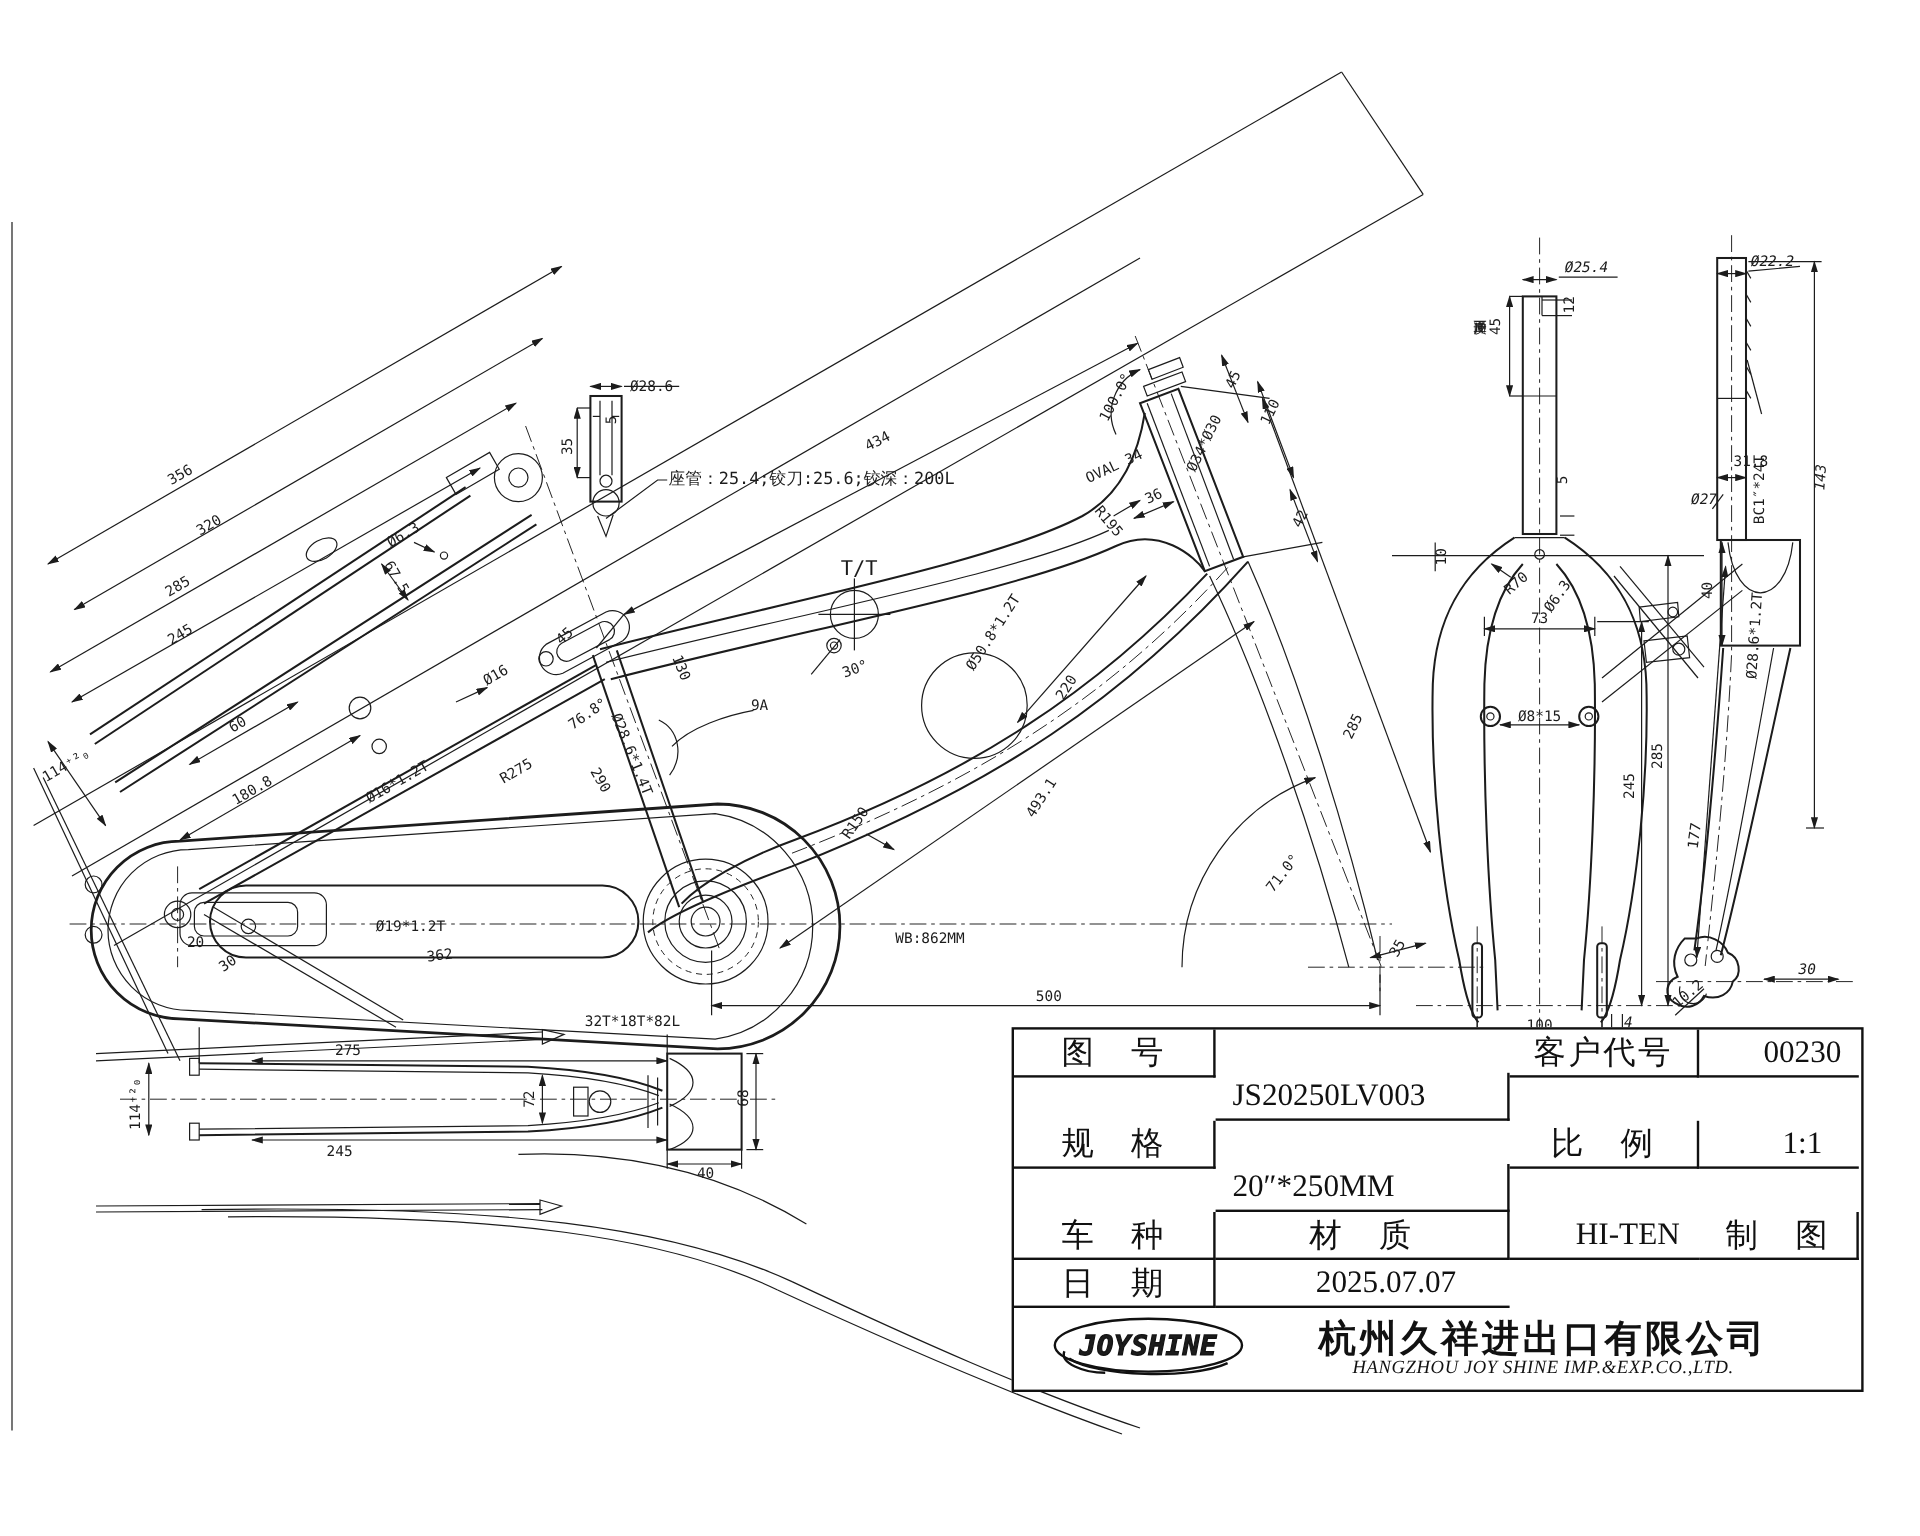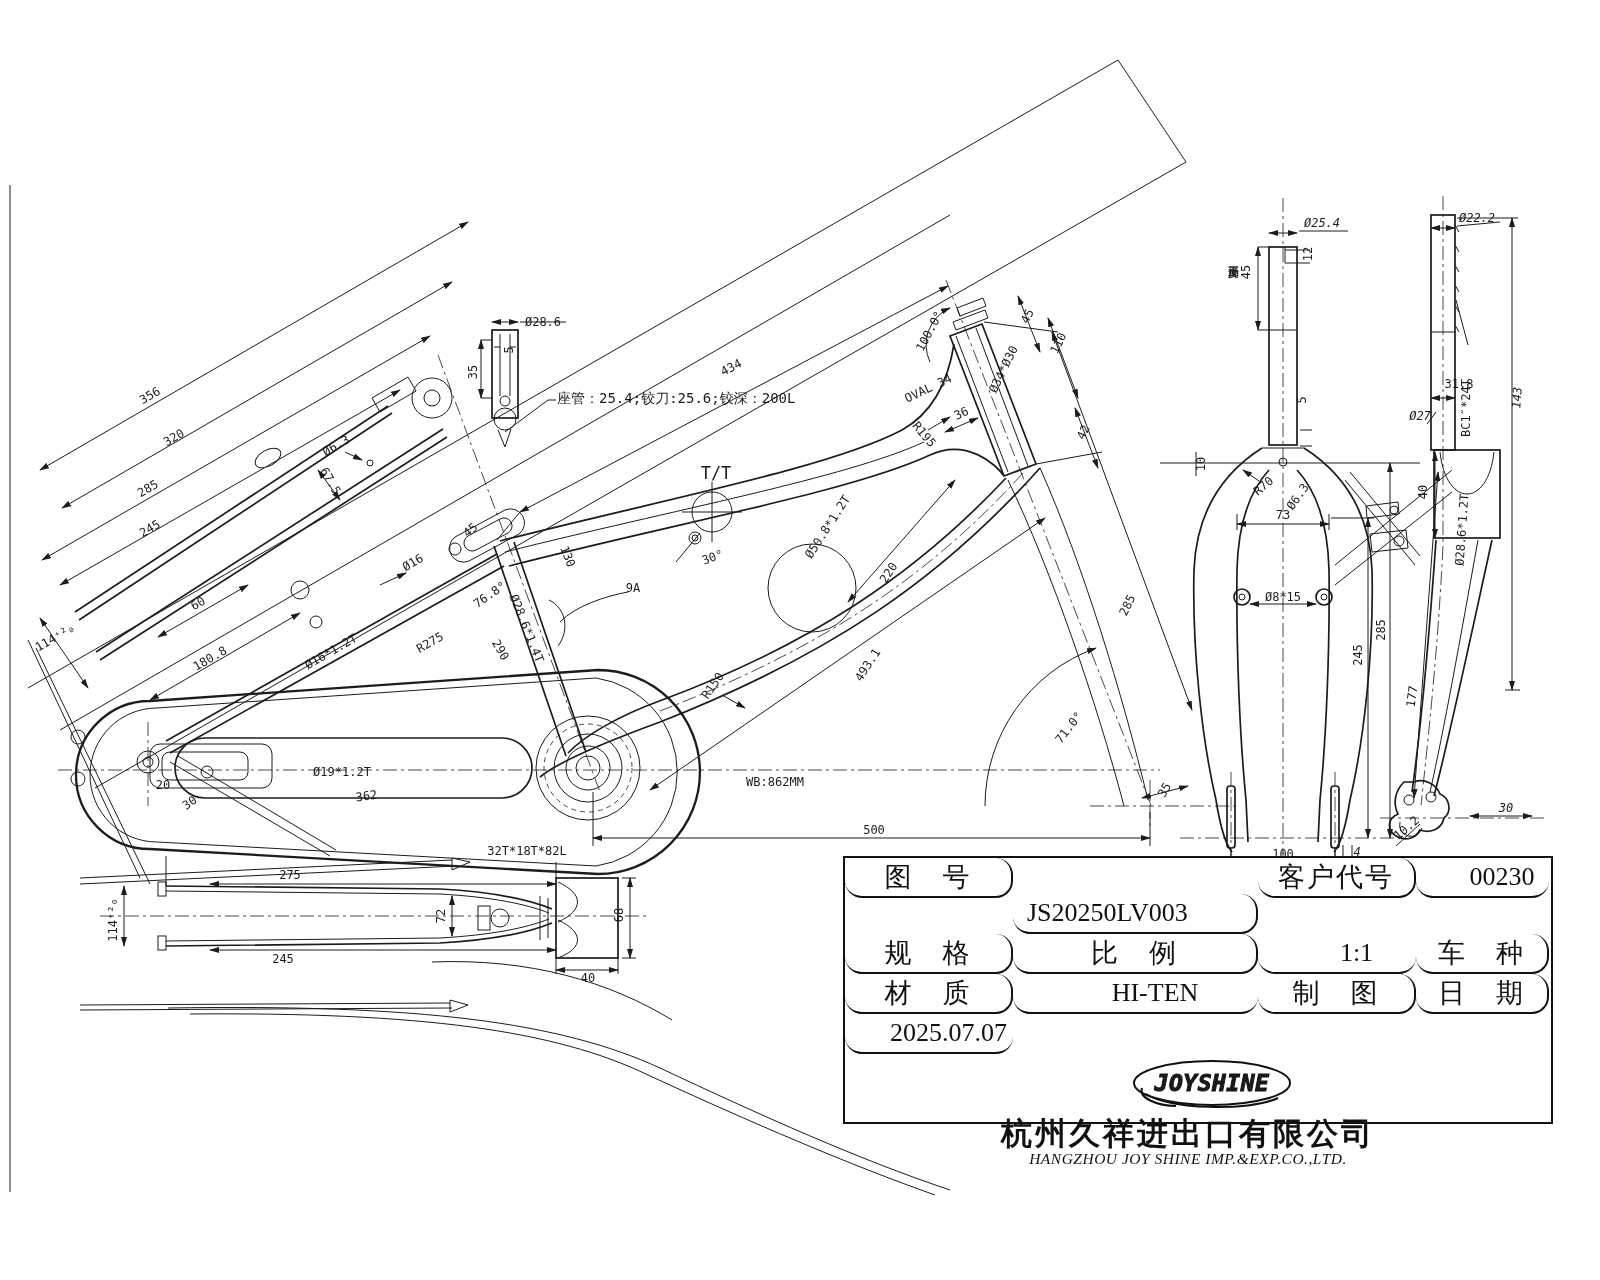--- a/index.html
+++ b/index.html
@@ -15,26 +15,26 @@
   .cl{stroke:#1c1c1c;stroke-width:0.8;fill:none;stroke-dasharray:14 4 3 4;}
   .dsh{stroke:#1c1c1c;stroke-width:0.8;fill:none;stroke-dasharray:5 4;}
   .dm{marker-start:url(#ar);marker-end:url(#ar);}
   .de{marker-end:url(#ar);}
   
   .tblock{position:absolute;left:843px;top:856px;width:710px;border:2.5px solid #111;
           box-sizing:border-box;background:#fff;}
   .tgrid{display:grid;grid-template-columns:168px 245px 158px 133px;}
   .cell{box-sizing:border-box;border-right:2px solid #111;border-bottom:2px solid #111;
         height:40px;display:flex;align-items:center;justify-content:center;
-        font-family:"Liberation Serif",serif;color:#111;overflow:hidden;white-space:nowrap;border-radius:17px;}
+        font-family:"Liberation Serif",serif;color:#111;overflow:hidden;white-space:nowrap;}
   .cell.last{border-right:none;padding-left:39px;}
   .lab{font-size:27px;letter-spacing:2px;}
   .val{font-size:26px;justify-content:flex-start;padding-left:14px;margin-top:36px;}
   .valc{font-size:26px;}
-  .company{height:68px;display:flex;align-items:center;border-bottom:none;flex-direction:column;}
+  .company{height:68px;display:flex;align-items:center;border-bottom:none;}
   .logo{margin-left:28px;flex:0 0 auto;}
   .cotext{flex:1;text-align:center;color:#111;line-height:1.05;padding-right:20px;}
   .cocn{font-family:"Liberation Serif",serif;font-weight:bold;font-size:31px;letter-spacing:3px;}
   .coen{font-family:"Liberation Serif",serif;font-weight:normal;font-style:italic;font-size:15.5px;letter-spacing:0.5px;}
 </style>
 </head>
 <body>
 
 <div class="sheet">
 <svg width="1600" height="1280" viewBox="0 0 1600 1280">
@@ -386,20 +386,21 @@
 
   
   <div class="tblock">
     <div class="tgrid">
       <div class="cell lab">图　号</div>
       <div class="cell val">JS20250LV003</div>
       <div class="cell lab">客户代号</div>
       <div class="cell valc last">00230</div>
 
       <div class="cell lab">规　格</div>
+      <div class="cell val">20″*250MM</div>
       <div class="cell lab">比　例</div>
       <div class="cell valc last">1:1</div>
 
       <div class="cell lab">车　种</div>
       <div class="cell lab">材　质</div>
       <div class="cell valc last">HI-TEN</div>
 
       <div class="cell lab">制　图</div>
       <div class="cell lab">日　期</div>
       <div class="cell valc last">2025.07.07</div>

